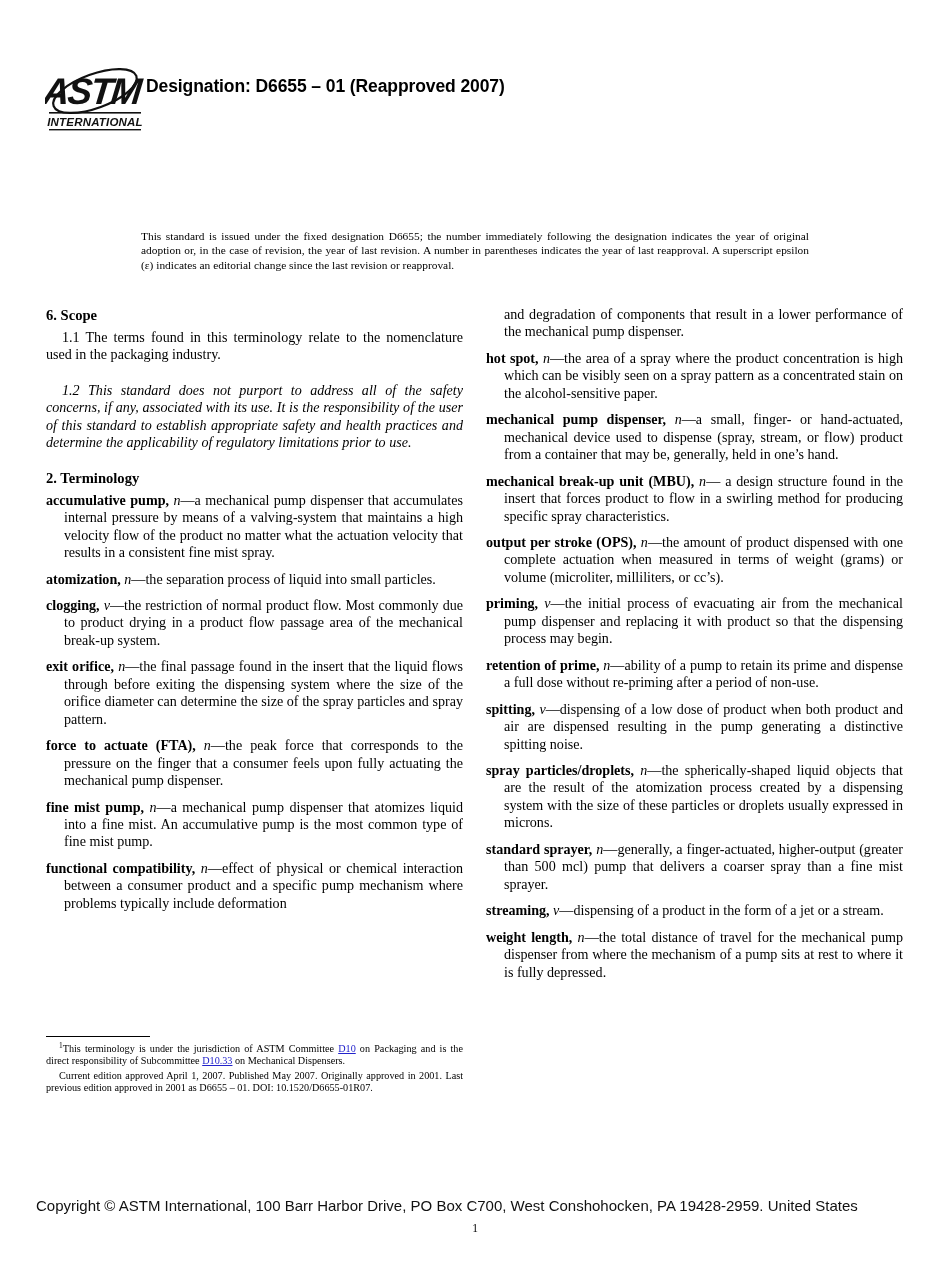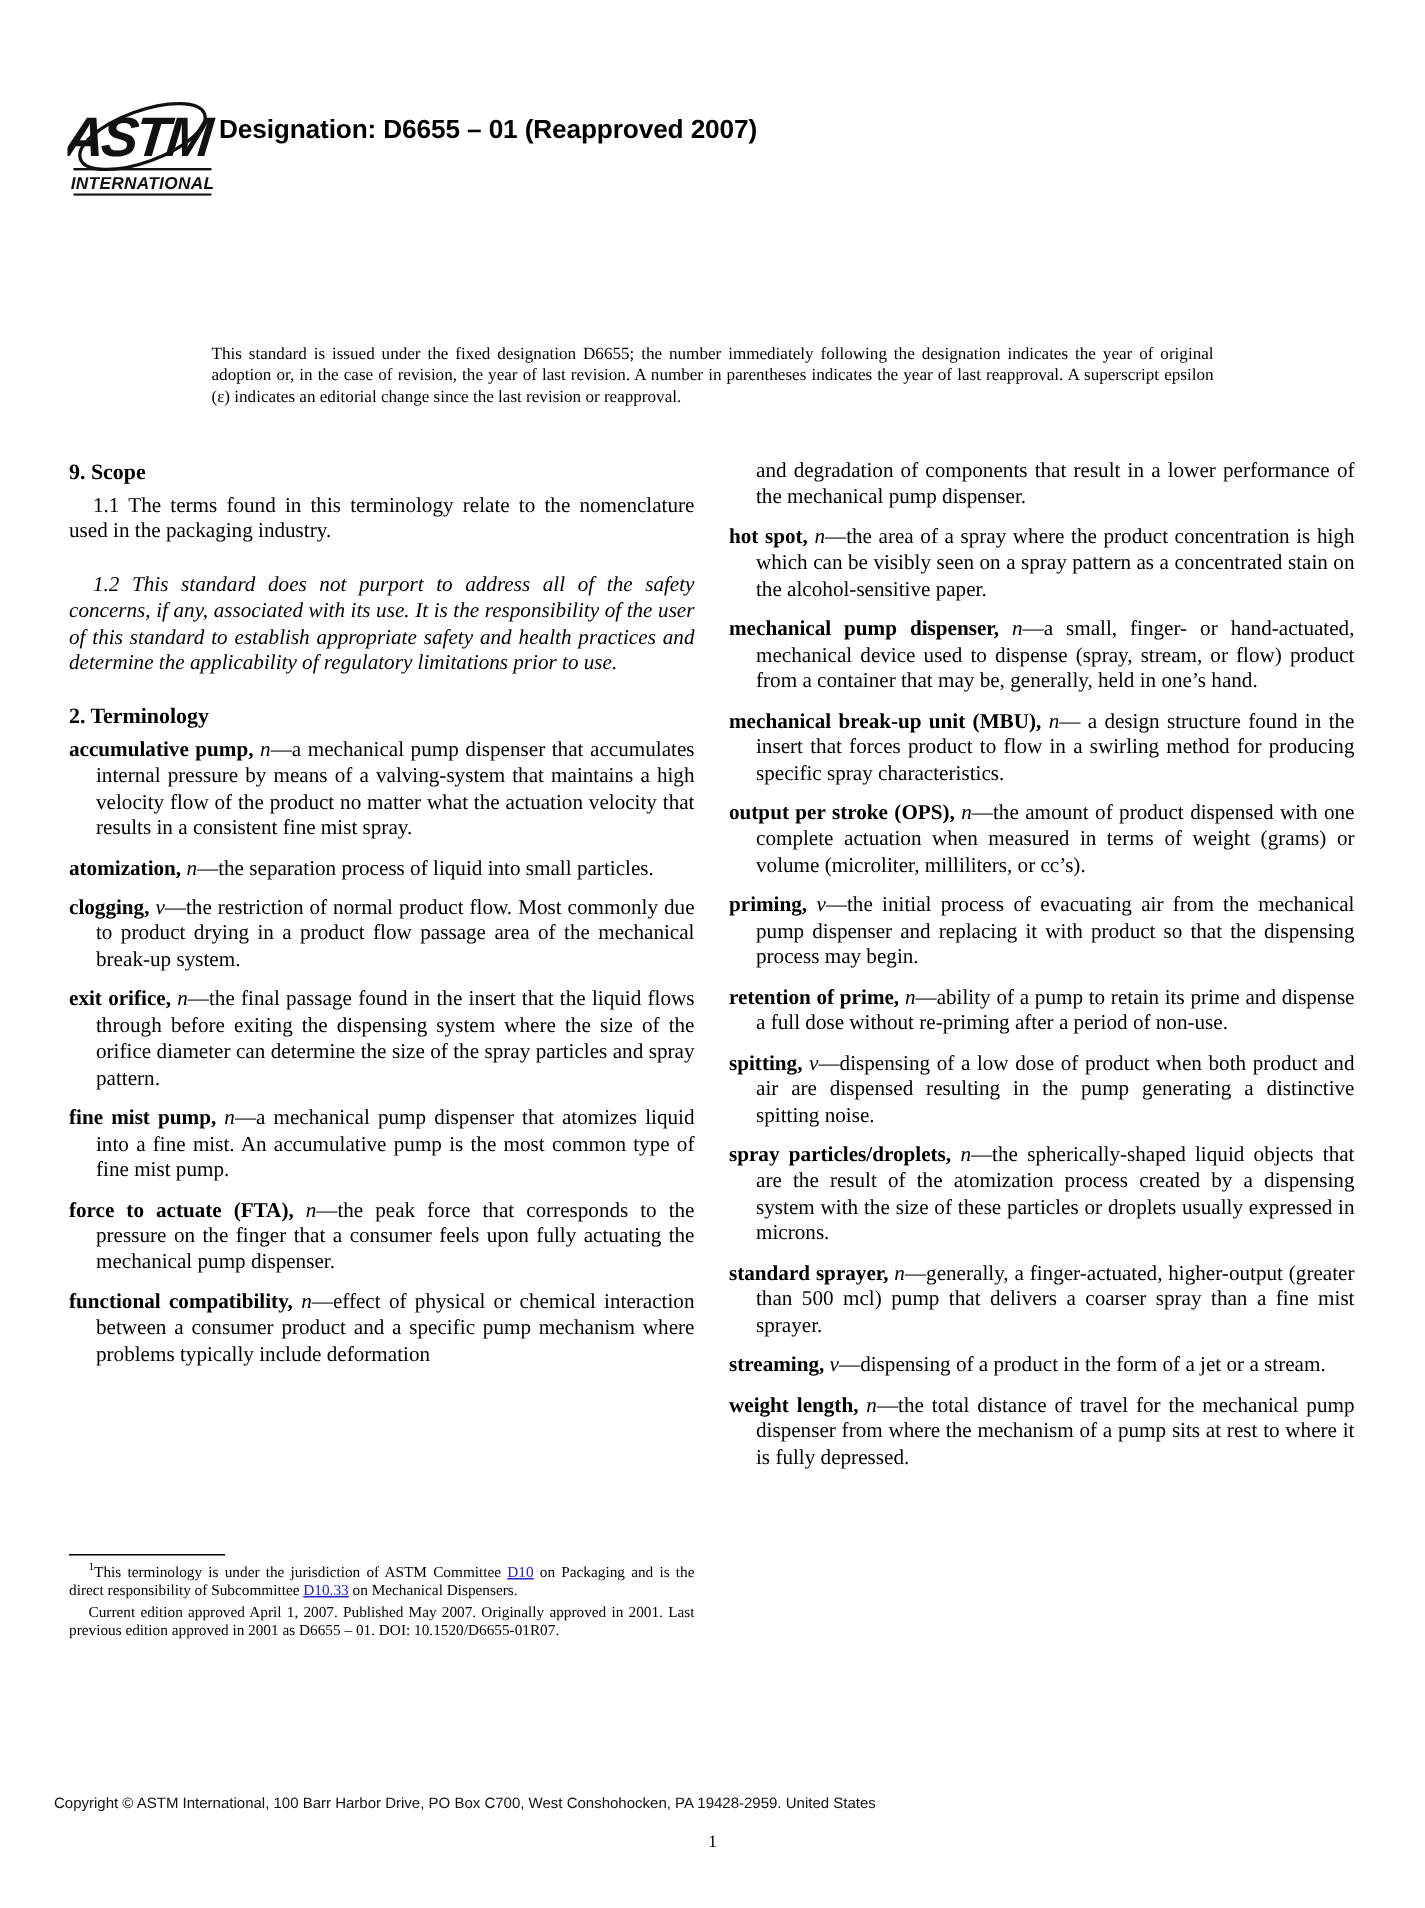--- a/index.html
+++ b/index.html
@@ -144,21 +144,21 @@
     line-height: 0;
   }
   .lnk { color: #2222cc; }
 
   
   .copyright {
     position: absolute;
     left: 36px;
     top: 1197px;
     font-family: "Liberation Sans", "DejaVu Sans", sans-serif;
-    font-size: 10px;
+    font-size: 15px;
     color: #111;
     white-space: nowrap;
   }
   .pagenum {
     position: absolute;
     left: 0;
     top: 1222px;
     width: 950px;
     text-align: center;
     font-size: 11.5px;
@@ -189,21 +189,21 @@
     </div>
 
     <div class="designation">Designation: D6655 – 01 (Reapproved 2007)</div>
   </div>
 
 
   <div class="std-note">This standard is issued under the fixed designation D6655; the number immediately following the designation indicates the year of original adoption or, in the case of revision, the year of last revision. A number in parentheses indicates the year of last reapproval. A superscript epsilon (ε) indicates an editorial change since the last revision or reapproval.</div>
 
   <div class="col col-left">
 
-    <h2 class="section">9. Scope</h2>
+    <h2 class="section">6. Scope</h2>
 
     <p class="para">1.1 The terms found in this terminology relate to the nomenclature used in the packaging industry.</p>
     <p class="para italic">1.2 This standard does not purport to address all of the safety concerns, if any, associated with its use. It is the responsibility of the user of this standard to establish appropriate safety and health practices and determine the applicability of regulatory limitations prior to use.</p>
 
     <h2 class="section spaced">2. Terminology</h2>
 
     <div>
       <p class="term">
         <b>accumulative pump,</b>
         <i>n</i><span>—</span><span>a mechanical pump dispenser that accumulates internal pressure by means of a valving-system that maintains a high velocity flow of the product no matter what the actuation velocity that results in a consistent fine mist spray.</span>
@@ -214,26 +214,26 @@
       </p>
       <p class="term">
         <b>clogging,</b>
         <i>v</i><span>—</span><span>the restriction of normal product flow. Most commonly due to product drying in a product flow passage area of the mechanical break-up system.</span>
       </p>
       <p class="term">
         <b>exit orifice,</b>
         <i>n</i><span>—</span><span>the final passage found in the insert that the liquid flows through before exiting the dispensing system where the size of the orifice diameter can determine the size of the spray particles and spray pattern.</span>
       </p>
       <p class="term">
+        <b>force to actuate (FTA),</b>
+        <i>n</i><span>—</span><span>the peak force that corresponds to the pressure on the finger that a consumer feels upon fully actuating the mechanical pump dispenser.</span>
+      </p>
+      <p class="term">
         <b>fine mist pump,</b>
         <i>n</i><span>—</span><span>a mechanical pump dispenser that atomizes liquid into a fine mist. An accumulative pump is the most common type of fine mist pump.</span>
-      </p>
-      <p class="term">
-        <b>force to actuate (FTA),</b>
-        <i>n</i><span>—</span><span>the peak force that corresponds to the pressure on the finger that a consumer feels upon fully actuating the mechanical pump dispenser.</span>
       </p>
       <p class="term">
         <b>functional compatibility,</b>
         <i>n</i><span>—</span><span>effect of physical or chemical interaction between a consumer product and a specific pump mechanism where problems typically include deformation</span>
       </p>
     </div>
   </div>
 
   <div class="col col-right">
     <div>

